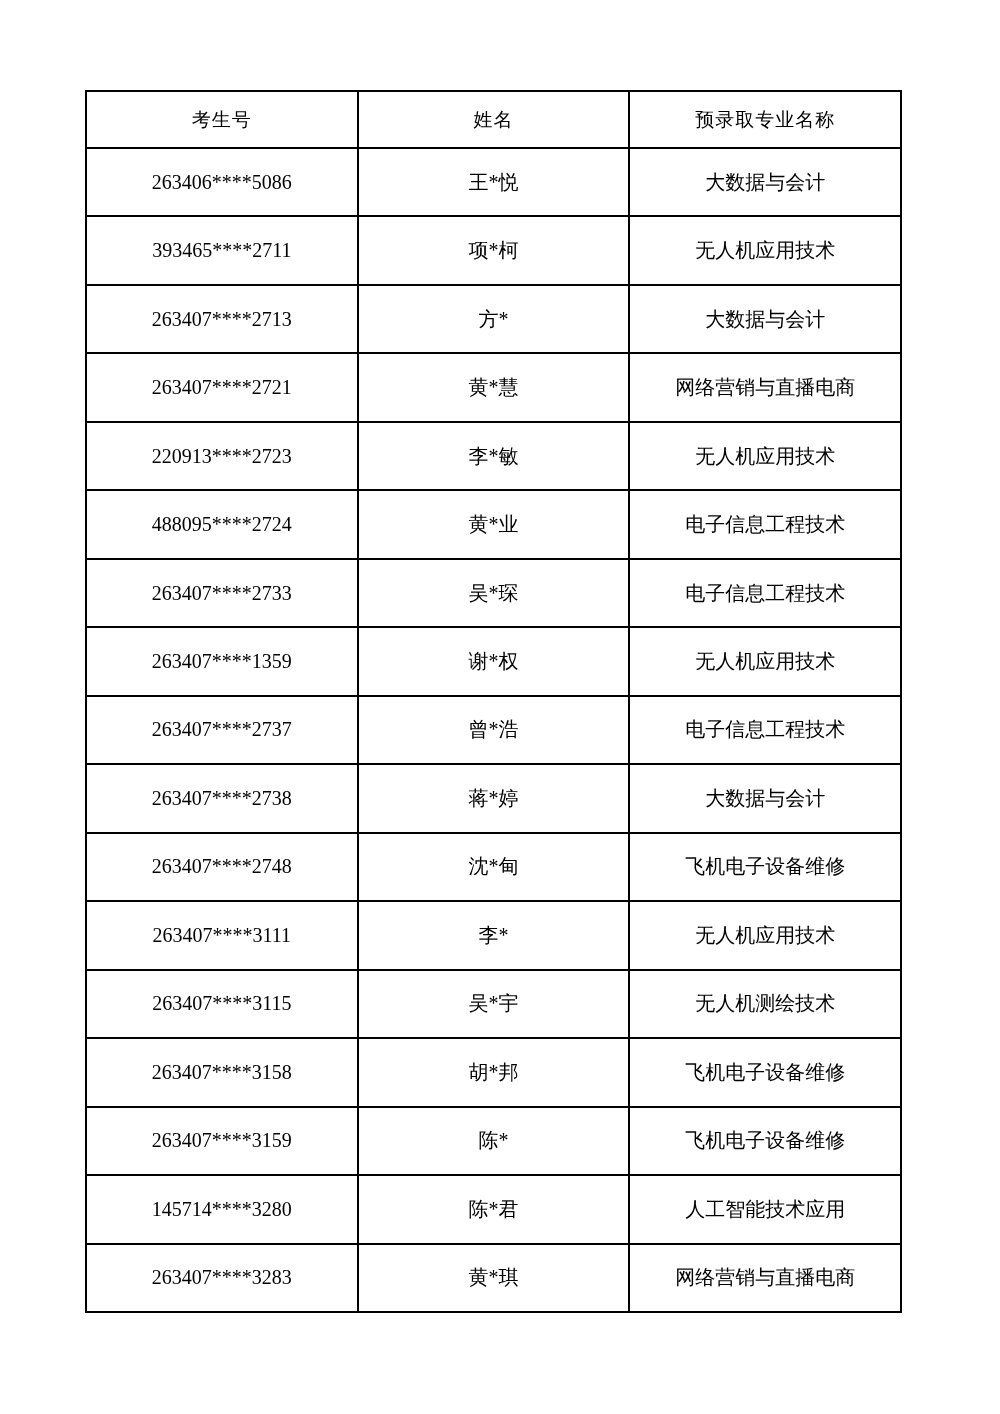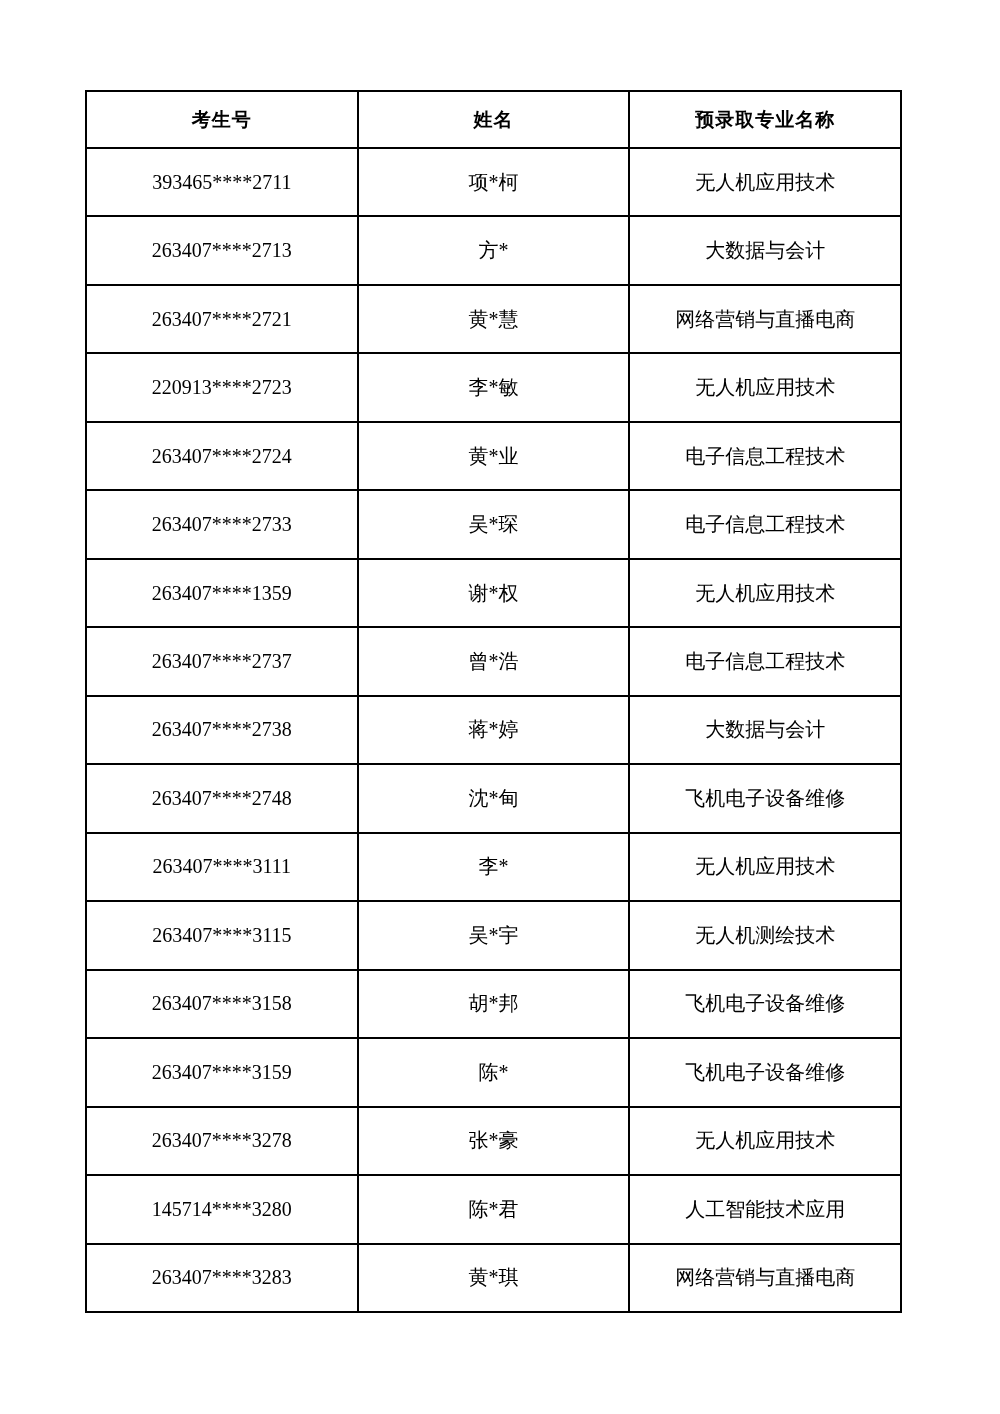--- a/index.html
+++ b/index.html
@@ -39,21 +39,21 @@
     color: #000000;
     overflow: hidden;
     white-space: nowrap;
   }
   table.admission-table thead tr {
     height: 57px;
   }
   table.admission-table th {
     font-family: "Liberation Sans", "DejaVu Sans", sans-serif;
     font-size: 19px;
-    font-weight: bold;
+    font-weight: normal;
     letter-spacing: 1px;
     border-radius: 25px;
   }
   table.admission-table td {
     font-family: "Liberation Serif", "DejaVu Serif", serif;
     font-size: 20px;
     font-weight: normal;
   }
 </style>
 </head>
@@ -68,41 +68,46 @@
     </colgroup>
     <thead>
       <tr>
         <th>考生号</th>
         <th>姓名</th>
         <th>预录取专业名称</th>
       </tr>
     </thead>
     <tbody id="table-body">
         <tr>
+          <td>263406****5086</td>
+          <td>王*悦</td>
+          <td>大数据与会计</td>
+        </tr>
+        <tr>
           <td>393465****2711</td>
           <td>项*柯</td>
           <td>无人机应用技术</td>
         </tr>
         <tr>
           <td>263407****2713</td>
           <td>方*</td>
           <td>大数据与会计</td>
         </tr>
         <tr>
           <td>263407****2721</td>
           <td>黄*慧</td>
           <td>网络营销与直播电商</td>
         </tr>
         <tr>
           <td>220913****2723</td>
           <td>李*敏</td>
           <td>无人机应用技术</td>
         </tr>
         <tr>
-          <td>263407****2724</td>
+          <td>488095****2724</td>
           <td>黄*业</td>
           <td>电子信息工程技术</td>
         </tr>
         <tr>
           <td>263407****2733</td>
           <td>吴*琛</td>
           <td>电子信息工程技术</td>
         </tr>
         <tr>
           <td>263407****1359</td>
@@ -138,25 +143,20 @@
           <td>263407****3158</td>
           <td>胡*邦</td>
           <td>飞机电子设备维修</td>
         </tr>
         <tr>
           <td>263407****3159</td>
           <td>陈*</td>
           <td>飞机电子设备维修</td>
         </tr>
         <tr>
-          <td>263407****3278</td>
-          <td>张*豪</td>
-          <td>无人机应用技术</td>
-        </tr>
-        <tr>
           <td>145714****3280</td>
           <td>陈*君</td>
           <td>人工智能技术应用</td>
         </tr>
         <tr>
           <td>263407****3283</td>
           <td>黄*琪</td>
           <td>网络营销与直播电商</td>
         </tr>
       </tbody>

